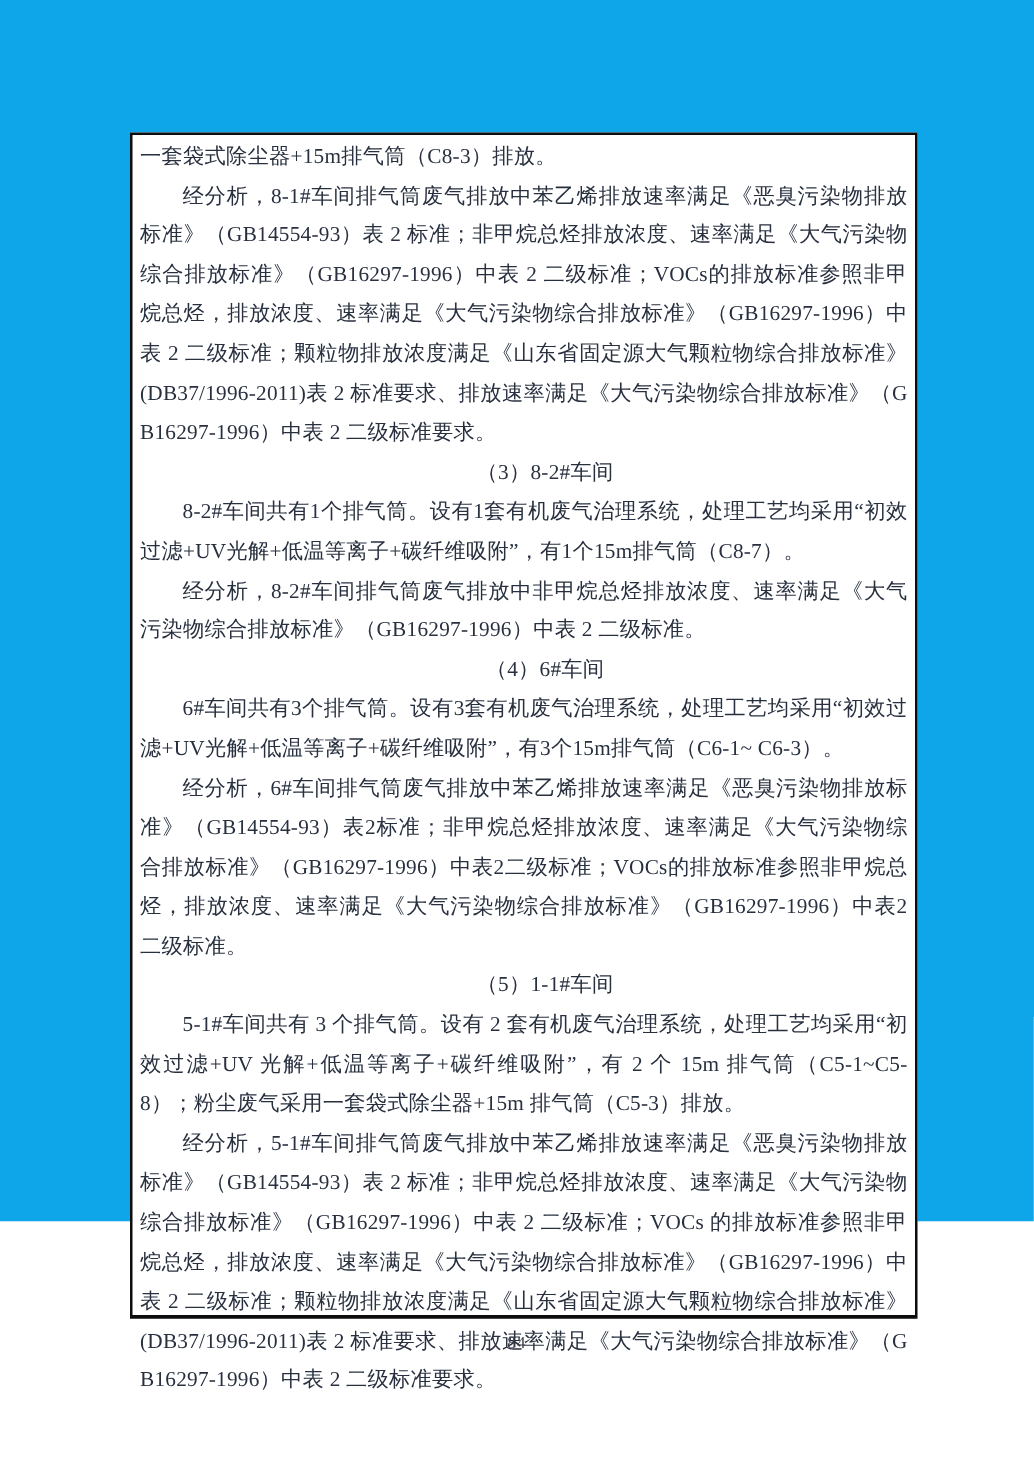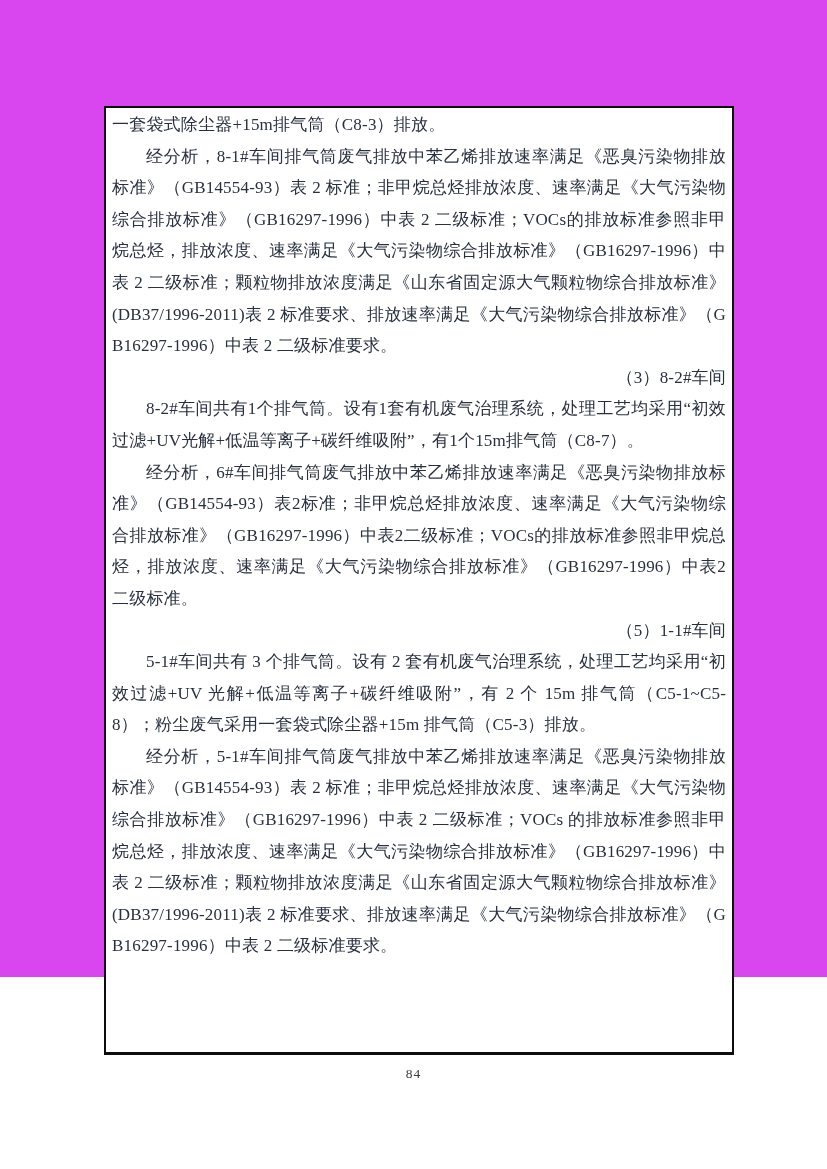--- a/index.html
+++ b/index.html
@@ -12,21 +12,21 @@
     height: 1169px;
     position: relative;
     font-family: "Liberation Serif", "DejaVu Serif", serif;
     overflow: hidden;
   }
   .page {
     position: absolute;
     left: 0; top: 0;
     width: 827px;
     height: 977px;
-    background: #d946ef;
+    background: #0ea5e9;
   }
   .content-box {
     position: absolute;
     left: 104px;
     top: 106px;
     width: 630px;
     height: 949px;
     box-sizing: border-box;
     border: 2px solid #0d0d0d;
     border-bottom-width: 3px;
@@ -38,21 +38,21 @@
     font-size: 17px;
     line-height: 31.6px;
     color: #28303f;
     text-align: justify;
     text-justify: inter-ideograph;
     letter-spacing: 0.2px;
     word-break: break-all;
   }
   .para.indent { text-indent: 2em; }
   .para.heading {
-    text-align: right;
+    text-align: center;
     font-weight: bold;
     font-weight: normal;
   }
   .page-number {
     position: absolute;
     left: 0;
     top: 1066px;
     width: 827px;
     text-align: center;
     font-size: 13.5px;
@@ -67,22 +67,25 @@
 
   <div class="content-box">
     <p class="para">一套袋式除尘器+15m排气筒（C8-3）排放。</p>
 
     <p class="para indent">经分析，8-1#车间排气筒废气排放中苯乙烯排放速率满足《恶臭污染物排放标准》（GB14554-93）表 2 标准；非甲烷总烃排放浓度、速率满足《大气污染物综合排放标准》（GB16297-1996）中表 2 二级标准；VOCs的排放标准参照非甲烷总烃，排放浓度、速率满足《大气污染物综合排放标准》（GB16297-1996）中表 2 二级标准；颗粒物排放浓度满足《山东省固定源大气颗粒物综合排放标准》(DB37/1996-2011)表 2 标准要求、排放速率满足《大气污染物综合排放标准》（GB16297-1996）中表 2 二级标准要求。</p>
 
     <p class="para indent heading">（3）8-2#车间</p>
 
     <p class="para indent">8-2#车间共有1个排气筒。设有1套有机废气治理系统，处理工艺均采用“初效过滤+UV光解+低温等离子+碳纤维吸附”，有1个15m排气筒（C8-7）。</p>
 
+    <p class="para indent">经分析，8-2#车间排气筒废气排放中非甲烷总烃排放浓度、速率满足《大气污染物综合排放标准》（GB16297-1996）中表 2 二级标准。</p>
 
+    <p class="para indent heading">（4）6#车间</p>
 
+    <p class="para indent">6#车间共有3个排气筒。设有3套有机废气治理系统，处理工艺均采用“初效过滤+UV光解+低温等离子+碳纤维吸附”，有3个15m排气筒（C6-1~ C6-3）。</p>
 
     <p class="para indent">经分析，6#车间排气筒废气排放中苯乙烯排放速率满足《恶臭污染物排放标准》（GB14554-93）表2标准；非甲烷总烃排放浓度、速率满足《大气污染物综合排放标准》（GB16297-1996）中表2二级标准；VOCs的排放标准参照非甲烷总烃，排放浓度、速率满足《大气污染物综合排放标准》（GB16297-1996）中表2二级标准。</p>
 
     <p class="para indent heading">（5）1-1#车间</p>
 
     <p class="para indent">5-1#车间共有 3 个排气筒。设有 2 套有机废气治理系统，处理工艺均采用“初效过滤+UV 光解+低温等离子+碳纤维吸附”，有 2 个 15m 排气筒（C5-1~C5-8）；粉尘废气采用一套袋式除尘器+15m 排气筒（C5-3）排放。</p>
 
     <p class="para indent">经分析，5-1#车间排气筒废气排放中苯乙烯排放速率满足《恶臭污染物排放标准》（GB14554-93）表 2 标准；非甲烷总烃排放浓度、速率满足《大气污染物综合排放标准》（GB16297-1996）中表 2 二级标准；VOCs 的排放标准参照非甲烷总烃，排放浓度、速率满足《大气污染物综合排放标准》（GB16297-1996）中表 2 二级标准；颗粒物排放浓度满足《山东省固定源大气颗粒物综合排放标准》(DB37/1996-2011)表 2 标准要求、排放速率满足《大气污染物综合排放标准》（GB16297-1996）中表 2 二级标准要求。</p>
   </div>
 

